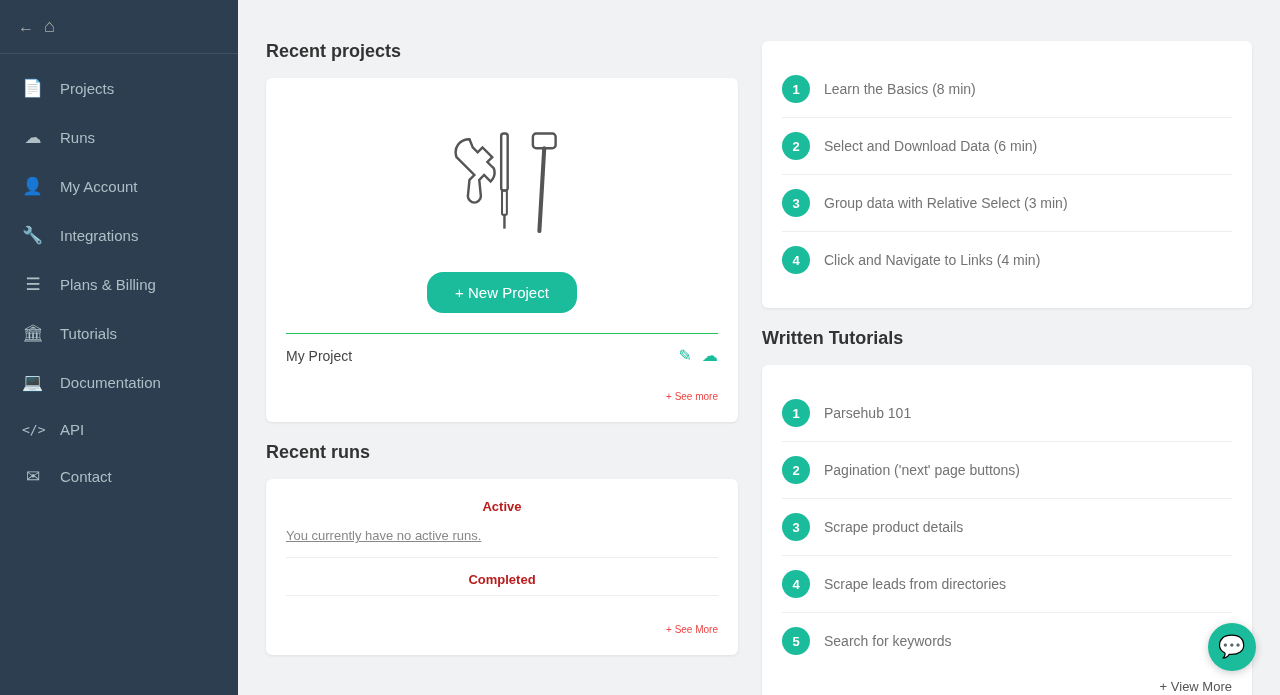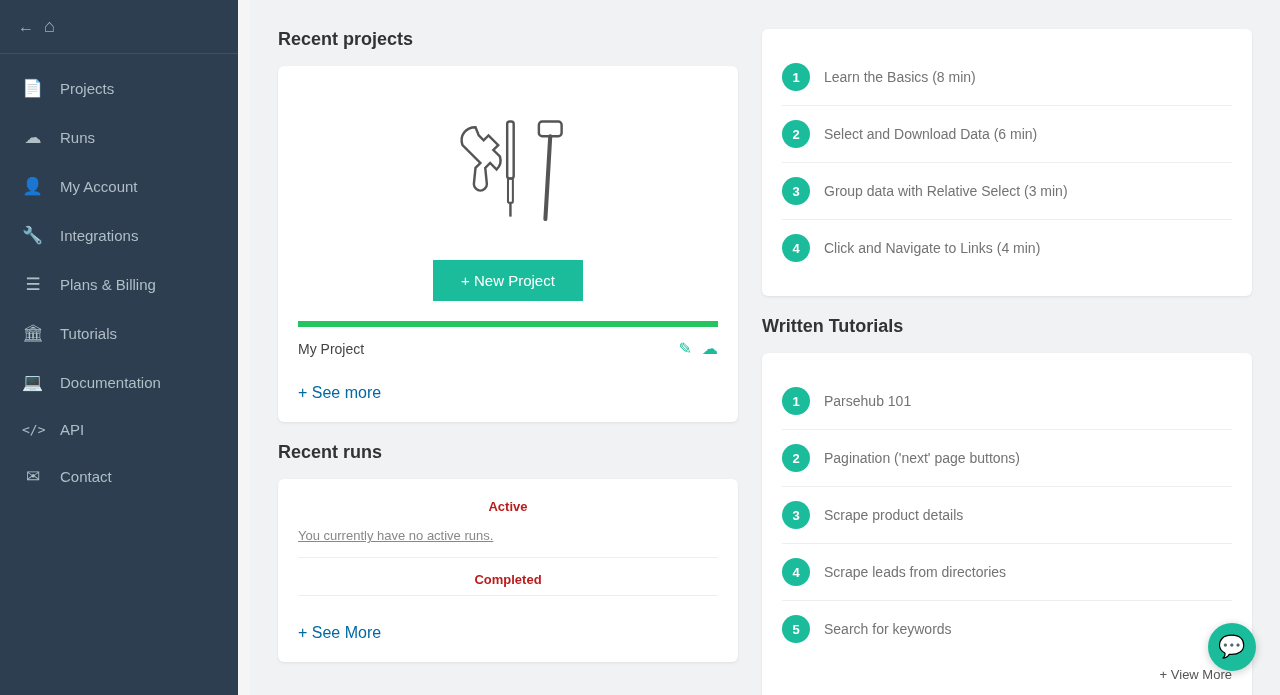--- a/index.html
+++ b/index.html
@@ -46,23 +46,22 @@
       font-size: 15px;
       transition: background 0.2s;
     }
     .nav-item .nav-icon { font-size: 17px; width: 22px; text-align: center; }
     .nav-item .nav-label { font-size: 15px; }
 
     
     .main-content {
       flex: 1;
       overflow-y: auto;
-      padding: 29px 28px;
+      padding: 41px 28px;
       background: #f0f2f4;
-      margin-left: 12px;
     }
 
     .two-col {
       display: flex;
       gap: 24px;
     }
 
     .left-col {
       flex: 1;
     }
@@ -100,44 +99,44 @@
     }
 
     .new-project-btn {
       display: flex;
       align-items: center;
       justify-content: center;
       gap: 8px;
       background: #1abc9c;
       color: #fff;
       border: none;
-      border-radius: 0;
+      border-radius: 16px;
       padding: 12px 28px;
       font-size: 15px;
       cursor: pointer;
       margin: 0 auto 20px;
       display: block;
       font-weight: 500;
     }
 
     .project-row {
       display: flex;
       align-items: center;
       padding: 12px 0;
-      border-top: 6px solid #22c55e;
+      border-top: 1px solid #22c55e;
     }
     .project-name { flex: 1; font-size: 14px; color: #444; }
     .project-actions { display: flex; gap: 10px; }
     .project-actions .action-icon { color: #1abc9c; font-size: 16px; cursor: pointer; }
 
     .see-more-link {
-      text-align: left;
+      text-align: right;
       padding-top: 14px;
-      font-size: 16px;
-      color: #0369a1;
+      font-size: 10px;
+      color: #ef4444;
       cursor: pointer;
     }
 
     
     .runs-status-title {
       font-size: 13px;
       font-weight: 600;
       color: #b91c1c;
       margin-bottom: 8px;
       text-align: center;

